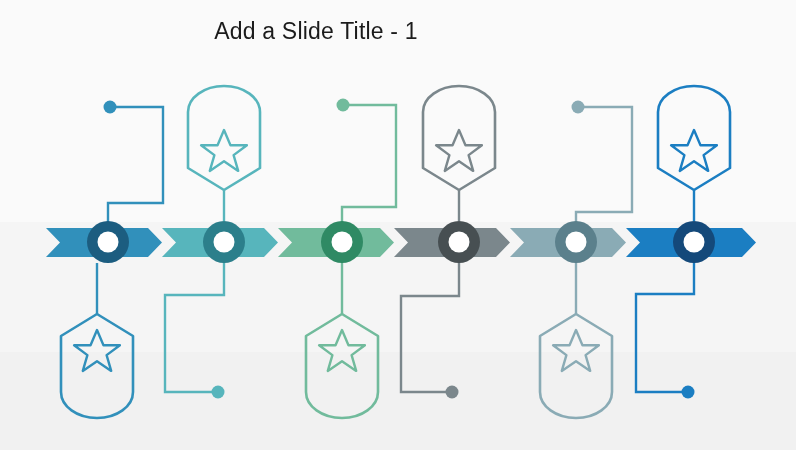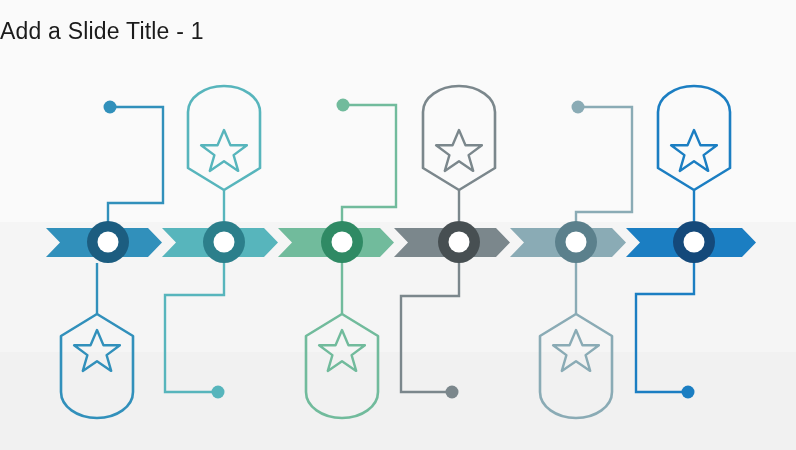--- a/index.html
+++ b/index.html
@@ -33,20 +33,21 @@
     position: absolute;
     left: 0; top: 352px;
     width: 796px; height: 98px;
     background: #f1f1f1;
   }
   #title {
     position: absolute;
     left: 0;
     top: 18px;
     width: 632px;
+    text-align: center;
     font-size: 23px;
     color: #1b1b1b;
     font-family: "Liberation Sans", sans-serif;
     letter-spacing: 0.2px;
   }
   #art {
     position: absolute;
     left: 0; top: 0;
     width: 796px; height: 450px;
   }

